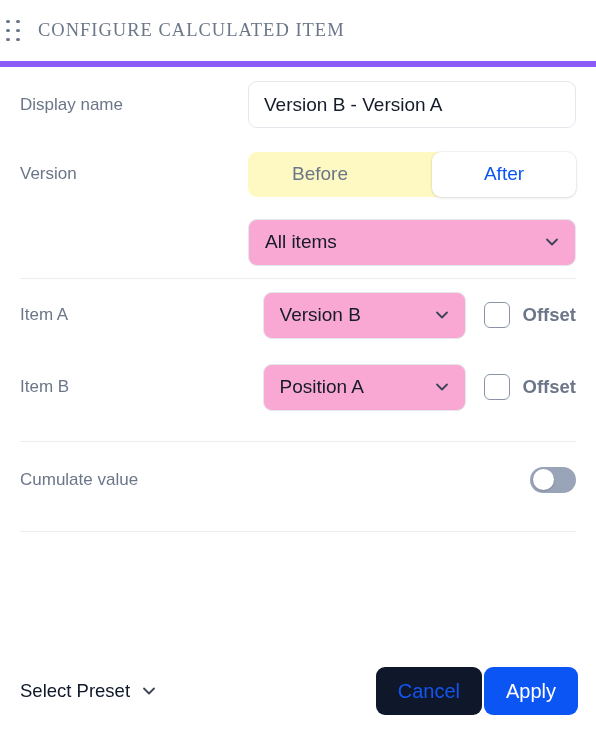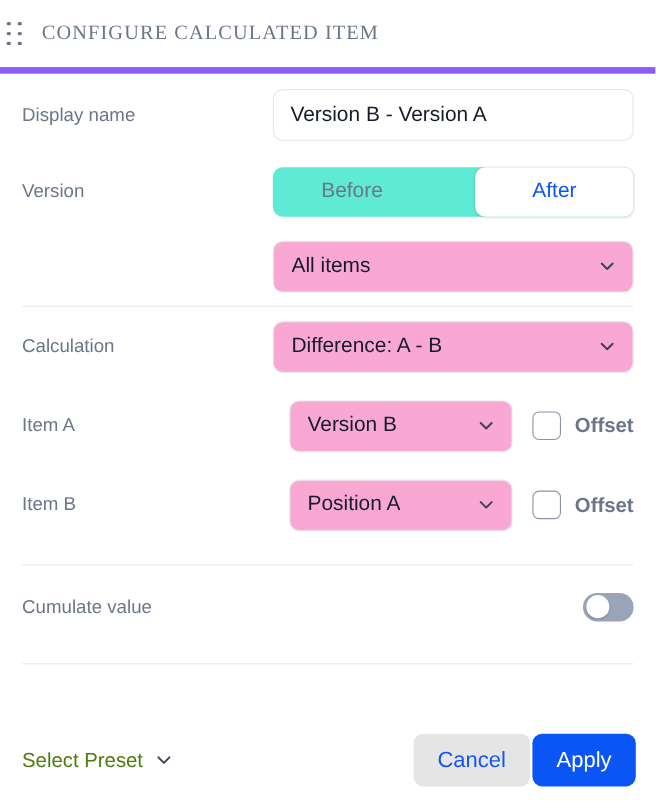--- a/index.html
+++ b/index.html
@@ -106,21 +106,21 @@
     padding: 0 15px;
     outline: none;
   }
   .text-input::placeholder { color: #9aa4b5; }
 
   
   .segmented {
     width: 328px;
     height: 45px;
     box-sizing: border-box;
-    background: #5eead4;
+    background: #fef9c3;
     border-radius: 9px;
     display: flex;
     align-items: center;
     padding: 0;
     position: relative;
     gap: 40px;
   }
   .seg-btn {
     flex: 1 1 50%;
     height: 45px;
@@ -228,36 +228,36 @@
     box-sizing: border-box;
   }
   .preset {
     display: flex;
     align-items: center;
     cursor: pointer;
     flex: 0 0 auto;
   }
   .preset-label {
     font-size: 18.5px;
-    color: #4d7c0f;
+    color: #0f172a;
   }
   .btn {
     border: none;
     border-radius: 9px;
     font-family: "Liberation Sans", sans-serif;
     font-size: 20px;
     cursor: pointer;
     height: 48px;
     padding: 0 22px;
     display: flex;
     align-items: center;
     justify-content: center;
   }
   .btn-cancel {
-    background: #e5e5e5;
+    background: #0f172a;
     color: #1355f2;
     margin-left: auto;
   }
   .btn-apply {
     background: #0b55f5;
     color: #ffffff;
     margin-left: 2px;
     font-weight: 400;
   }
 </style>
@@ -305,33 +305,20 @@
             <svg width="18" height="18" viewBox="0 0 18 18" fill="none">
               <path d="M4 6.5 L9 11.5 L14 6.5" stroke="#3b4455" stroke-width="1.8" stroke-linecap="round" stroke-linejoin="round"></path>
             </svg>
           </span>
         </div>
       </div>
     </div>
 
     <div class="divider"></div>
 
-    <div class="row" style="height:72px;">
-      <div class="label">Calculation</div>
-      <div class="field-col">
-        <div class="select wide">
-          <span class="select-value">Difference: A - B</span>
-          <span class="chev">
-            <svg width="18" height="18" viewBox="0 0 18 18" fill="none">
-              <path d="M4 6.5 L9 11.5 L14 6.5" stroke="#3b4455" stroke-width="1.8" stroke-linecap="round" stroke-linejoin="round"></path>
-            </svg>
-          </span>
-        </div>
-      </div>
-    </div>
 
     <div class="row" style="height:72px;">
       <div class="label">Item A</div>
       <div class="field-col">
         <div class="select narrow">
           <span class="select-value">Version B</span>
           <span class="chev">
             <svg width="18" height="18" viewBox="0 0 18 18" fill="none">
               <path d="M4 6.5 L9 11.5 L14 6.5" stroke="#3b4455" stroke-width="1.8" stroke-linecap="round" stroke-linejoin="round"></path>
             </svg>

